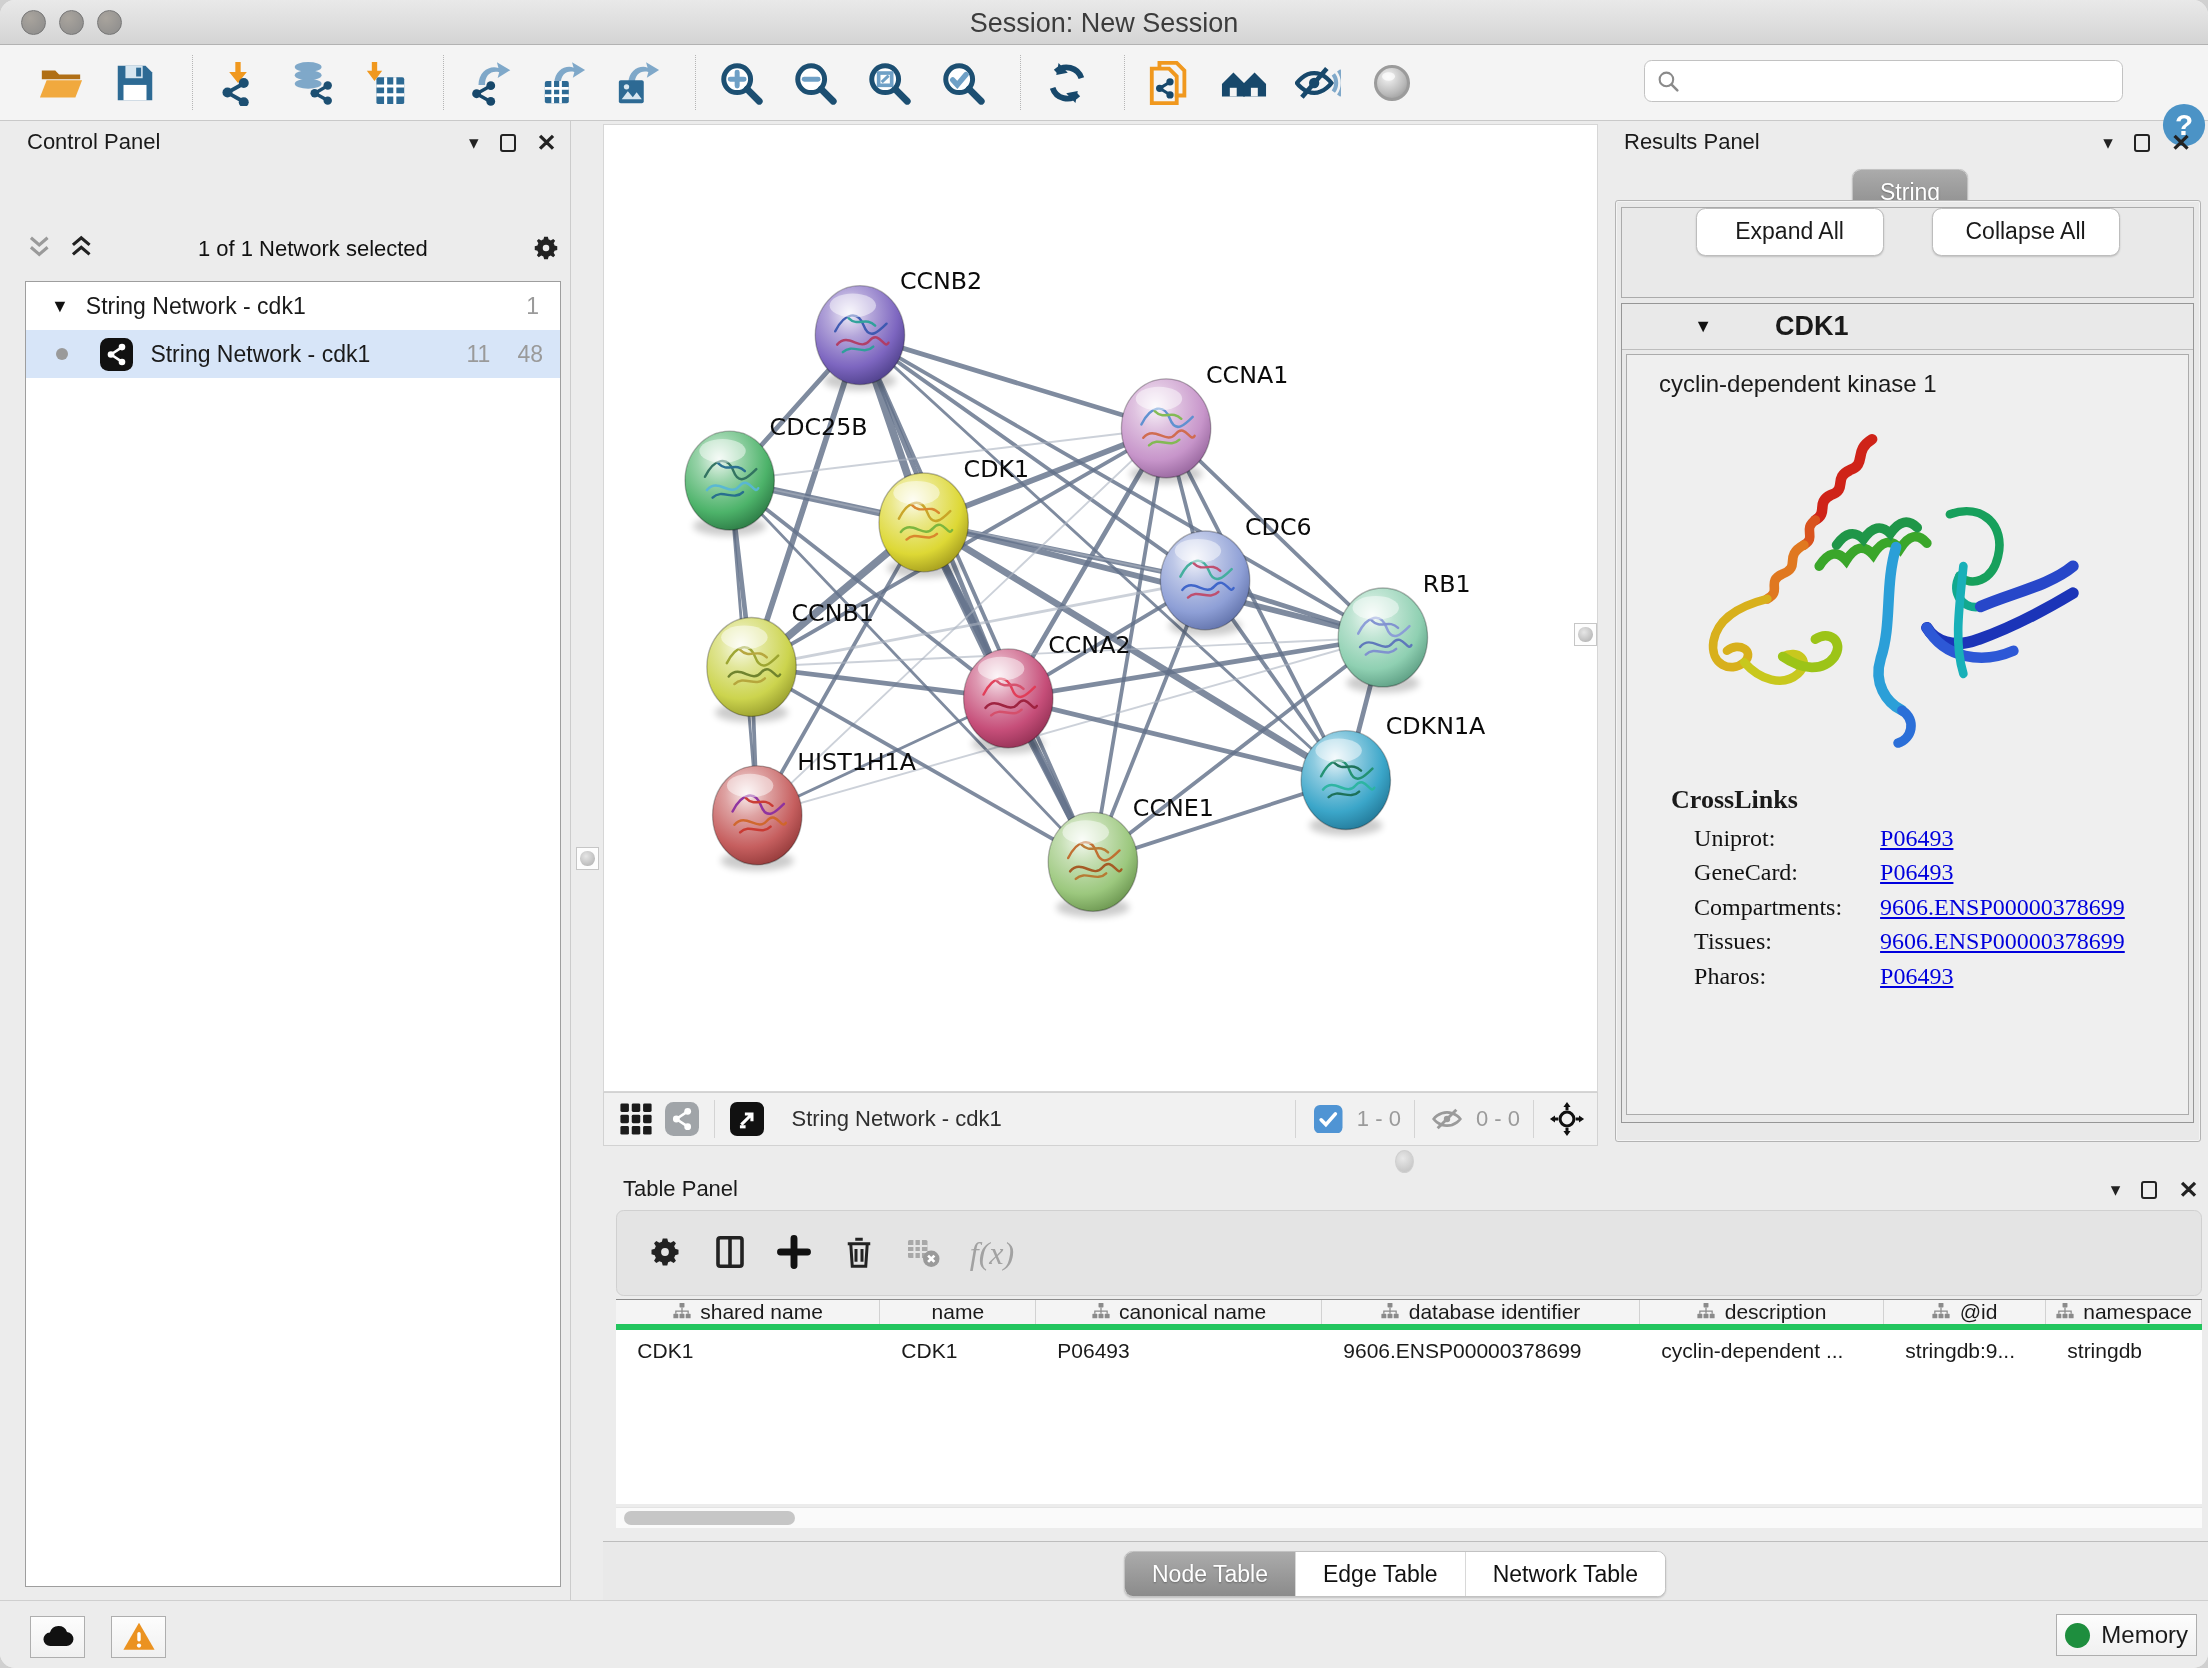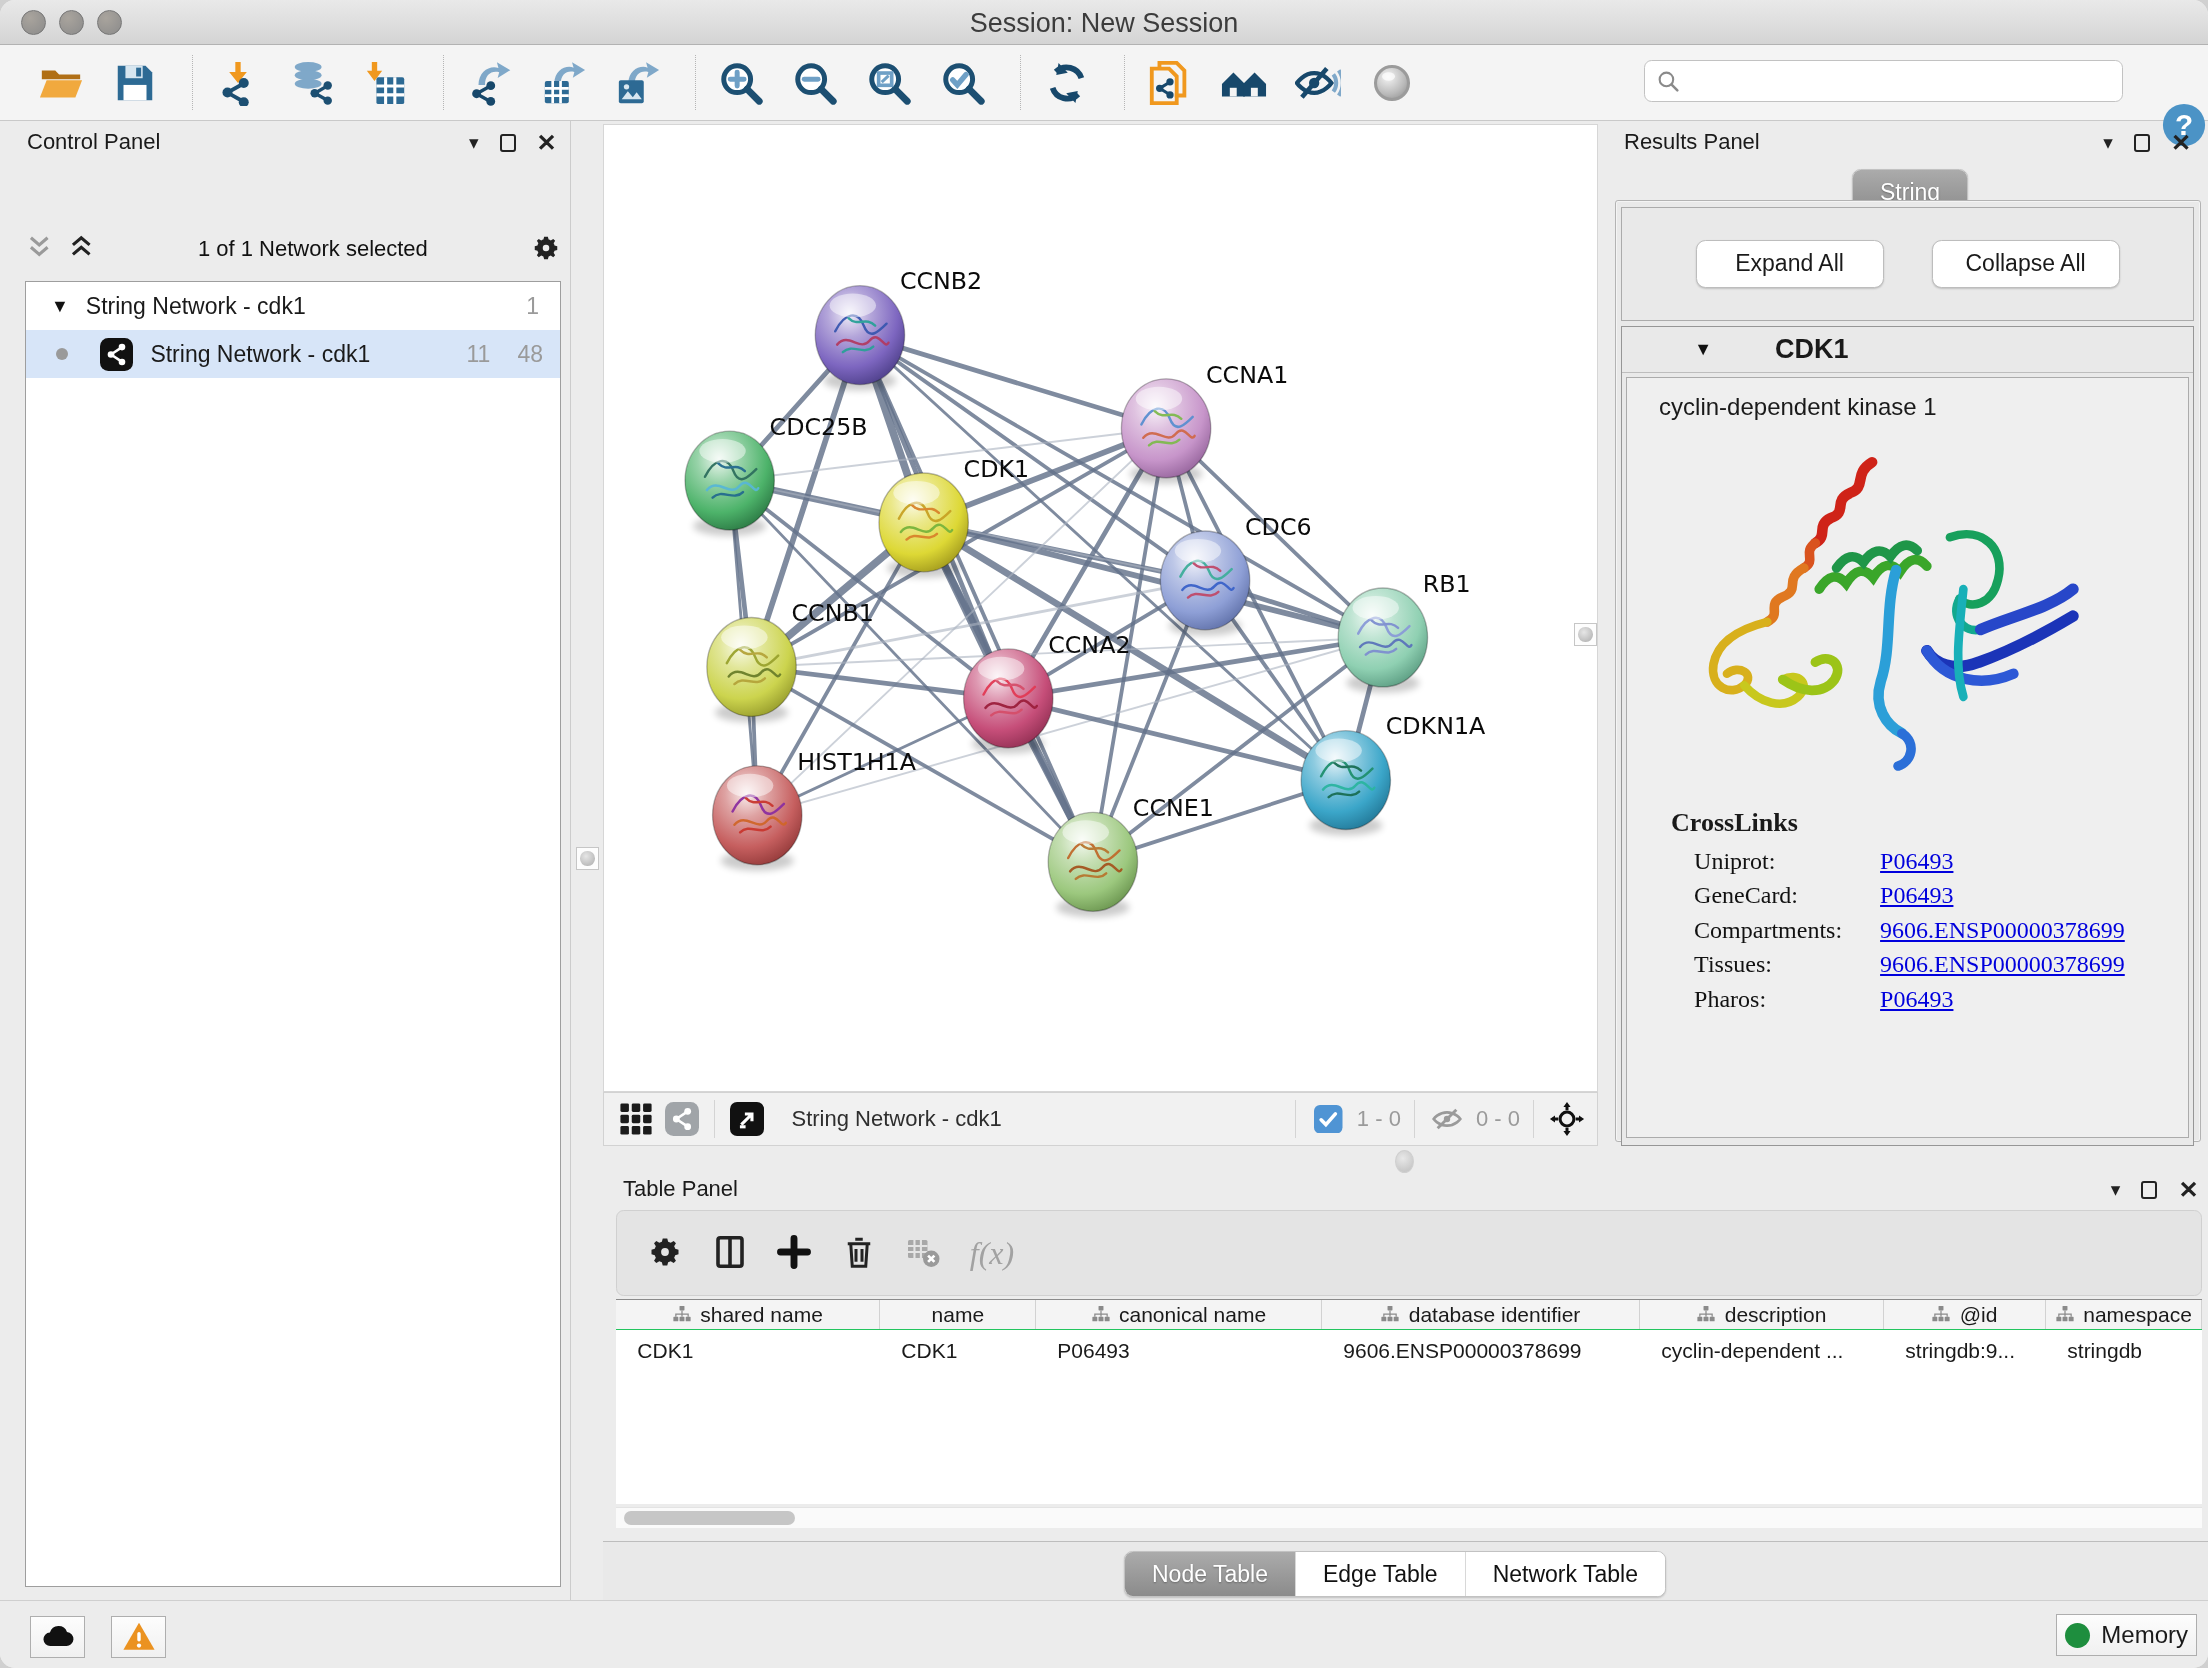--- a/index.html
+++ b/index.html
@@ -54,21 +54,21 @@
   .ct-counts{font-size:22px;color:#9a9a9a;margin-left:9.5px;}
   .oval-handle{position:absolute;left:1395px;top:1150px;width:19px;height:23px;border-radius:50%;background:radial-gradient(circle at 40% 35%,#e8e8e8,#bdbdbd);border:1px solid #cfcfcf;}
   .split-handle{position:absolute;width:23px;height:23px;background:#fdfdfd;border:1px solid #c6c6c6;display:flex;align-items:center;justify-content:center;}
   .split-handle i{width:14.3px;height:14.3px;border-radius:50%;background:radial-gradient(circle at 40% 35%,#e6e6e6,#ababab);display:block;}
   
   .results-panel{position:absolute;left:1607px;top:121px;width:601px;height:1051px;}
   .rp-head-title{position:absolute;left:17px;top:7.6px;}
   .rp-ctl{position:absolute;right:17px;top:7.6px;}
   .rp-tab{position:absolute;left:245px;top:48px;}
   .rp-outer{position:absolute;left:7.6px;top:79px;width:586px;height:942px;border:1px solid #b3b3b3;background:#e9e9e9;border-radius:2.9px;box-shadow:inset 0 0 0 1px #f4f4f4;}
-  .rp-buttons{margin:5.7px;height:114px;border:1px solid #ababab;display:flex;align-items:center;justify-content:center;gap:48px;background:#e9e9e9;}
+  .rp-buttons{margin:5.7px;height:91px;border:1px solid #ababab;display:flex;align-items:flex-start;justify-content:center;gap:48px;background:#e9e9e9;}
   .rp-btn{min-width:188px;height:48px;background:#fff;border:1px solid #bdbdbd;border-radius:9.5px;font-size:23px;display:flex;align-items:center;justify-content:center;box-shadow:0 1px 1.9px rgba(0,0,0,.18);}
   .rp-section{margin:5.7px;border:1px solid #969696;height:820px;background:#e9e9e9;}
   .rp-sec-head{height:46px;display:flex;align-items:center;border-bottom:1px solid #bdbdbd;}
   .rp-sec-head .disc{margin:0 0 0 72px;}
   .rp-gene{font-size:27px;font-weight:700;margin-left:63px;}
   .rp-content{margin:3.8px;height:761px;border:1px solid #ababab;background:#efefef;position:relative;overflow:hidden;}
   .rp-desc{font-size:24px;margin:15px 0 0 32px;}
   .protein-wrap{position:absolute;left:36px;top:67px;}
   .crosslinks{position:absolute;left:44px;top:430px;font-family:"Liberation Serif",serif;}
   .cl-title{font-size:26px;font-weight:700;margin-bottom:9.5px;}
@@ -76,21 +76,21 @@
   .cl-label{width:186px;color:#111;}
   .cl-value{color:#0000dd;text-decoration:underline;}
   
   .table-panel{position:absolute;left:603px;top:1172px;width:1605px;height:428px;}
   .tp-title{position:absolute;left:20px;top:3.8px;}
   .tp-ctl{position:absolute;right:9.5px;top:3.8px;}
   .tp-toolbar{position:absolute;left:13.3px;top:38px;width:1586px;height:86px;background:#e4e4e4;border:1px solid #d0d0d0;border-radius:7.6px;display:flex;align-items:center;padding-left:30px;gap:28.5px;}
   .tp-toolbar svg{width:36px;height:36px;}
   .fx{font-family:"Liberation Serif",serif;font-style:italic;font-size:32px;color:#a2a2a2;}
   .tp-table{position:absolute;left:13.3px;top:127px;width:1586px;height:205px;background:#fff;border-top:1.9px solid #8a8a8a;}
-  .tp-hrow{display:flex;height:30px;background:#f4f4f4;border-bottom:1px solid #22c55e;}
+  .tp-hrow{display:flex;height:30px;background:#f4f4f4;border-bottom:6px solid #22c55e;}
   .tp-hcell{display:flex;align-items:center;justify-content:center;gap:9.5px;font-size:21px;border-right:1px solid #d2d2d2;overflow:hidden;white-space:nowrap;flex:0 0 auto;}
   .tp-row{display:flex;height:42px;}
   .tp-cell{display:flex;align-items:center;padding-left:21px;font-size:21px;overflow:hidden;white-space:nowrap;flex:0 0 auto;}
   .tp-scroll{position:absolute;left:13.3px;top:335px;width:1586px;height:21px;background:#fafafa;border-top:1px solid #e3e3e3;}
   .tp-thumb{position:absolute;left:7.6px;top:2.9px;width:171px;height:14.3px;border-radius:7.6px;background:#c6c6c6;}
   .tp-tabs-strip{position:absolute;left:0px;top:369px;width:1605px;height:59px;background:#e9e9e9;border-top:1.9px solid #bdbdbd;}
   .tp-tabs{position:absolute;left:521px;top:8.6px;}
   
   .statusbar{position:absolute;left:0;top:1600px;width:2208px;height:68px;background:#ececec;border-top:1px solid #cfcfcf;}
   .sb-btn{position:absolute;height:42px;border:1.9px solid #aeaeae;background:linear-gradient(#fdfdfd,#f0f0f0);display:flex;align-items:center;justify-content:center;margin-left:8px;}

